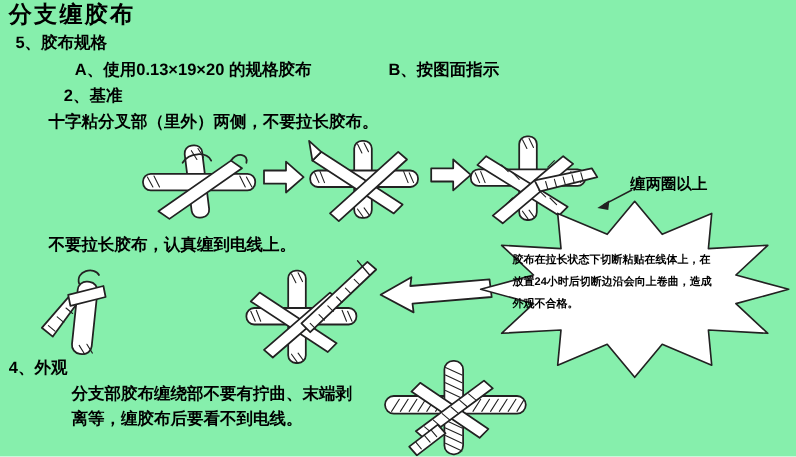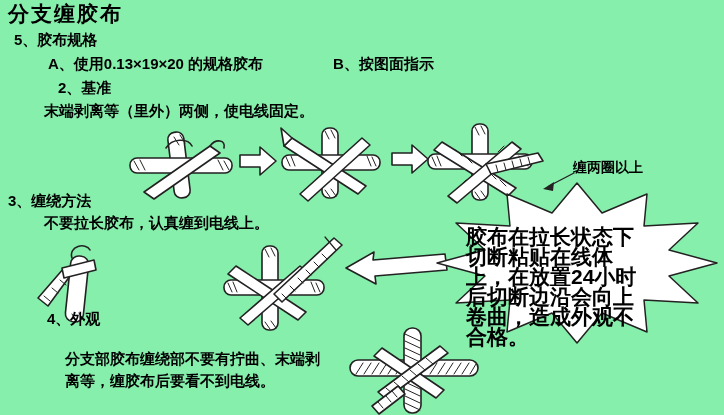--- a/index.html
+++ b/index.html
@@ -11,21 +11,21 @@
   }
   .art { position:absolute; left:0; top:0; width:724px; height:415px; }
   .t { position:absolute; font-weight:700; color:#000; white-space:nowrap; line-height:1.25; }
   .title { font-size:21px; letter-spacing:2px; }
   .h  { font-size:15px; }
   .b  { font-size:15px; }
   .itemB { margin-left:70px; }
   .wrapnote { font-size:14px; }
   .warning {
     position:absolute; left:466px; top:227px; width:182px;
-    font-weight:700; font-size:21px; line-height:20px;
+    font-weight:700; font-size:10px; line-height:20px;
     white-space:normal; word-break:break-all; color:#000;
   }
   .s4body { white-space:normal; width:258px; line-height:22px; word-break:break-all;margin-left:21px; }
 </style>
 </head>
 <body>
 
 <div class="stage">
 
   <svg class="art" viewBox="0 0 724 415" fill="none" stroke="#222" stroke-width="1.6" stroke-linejoin="round" stroke-linecap="round">
@@ -101,30 +101,29 @@
       <path d="M30,66 L92,20 L100,27 L38,73 Z" fill="#fff"></path>
       <path d="M38,62 l7,6 M46,56 l7,6 M54,50 l7,6 M62,44 l7,6 M70,38 l7,6 M78,32 l7,6" stroke-width="1"></path>
       <path d="M24,80 L50,60 L57,68 L31,88 Z" fill="#fff"></path>
       <path d="M30,76 l5,6 M38,70 l5,6 M44,65 l5,6" stroke-width="1"></path>
     </g>
   </svg>
 
   <div class="t title" style="left:8px; top:1px;">分支缠胶布</div>
 
   <div class="t h" style="left:14px; top:31px;">5、胶布规格</div>
-  <div class="t b" style="left:48px; top:55px;">
+  <div class="t b" style="left:68px; top:55px;">
     <span>A、使用0.13×19×20 的规格胶布</span><span class="itemB">B、按图面指示</span>
   </div>
 
   <div class="t h" style="left:14px; top:79px;margin-left:44px;">2、基准</div>
-  <div class="t b" style="left:44px; top:102px;">末端剥离等（里外）两侧，使电线固定。</div>
+  <div class="t b" style="left:44px; top:102px;">十字粘分叉部（里外）两侧，不要拉长胶布。</div>
 
-  <div class="t h" style="left:8px; top:192px;">3、缠绕方法</div>
   <div class="t wrapnote" style="left:573px; top:159px;">缠两圈以上</div>
 
   <div class="t b" style="left:44px; top:214px;">不要拉长胶布，认真缠到电线上。</div>
 
   <div class="warning">胶布在拉长状态下切断粘贴在线体上，在放置24小时后切断边沿会向上卷曲，造成外观不合格。</div>
 
-  <div class="t h" style="left:8px; top:310px;margin-left:39px;">4、外观</div>
+  <div class="t h" style="left:8px; top:326px;">4、外观</div>
   <div class="t b s4body" style="left:44px; top:348px;">分支部胶布缠绕部不要有拧曲、末端剥离等，缠胶布后要看不到电线。</div>
 
 </div>
 
 </body></html>

